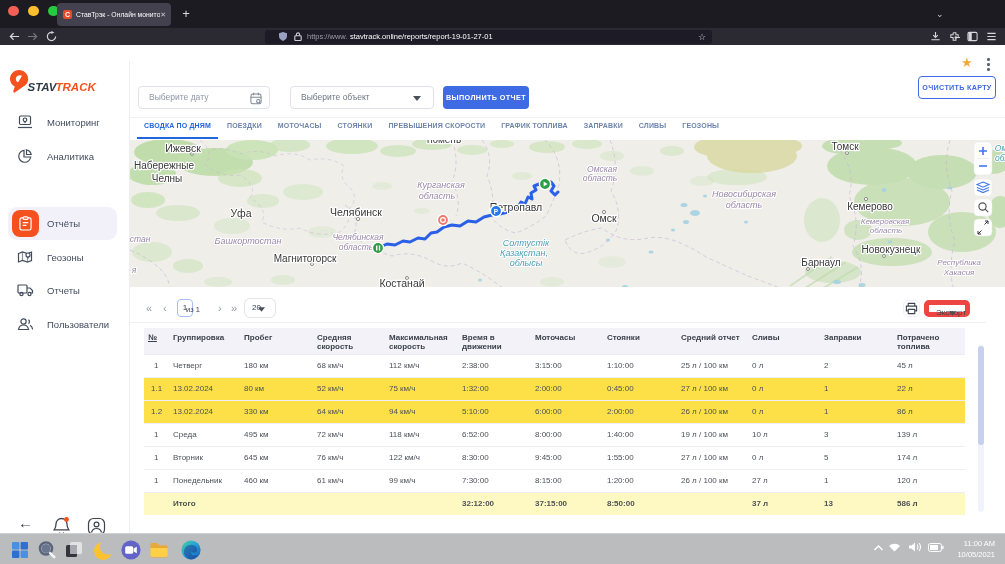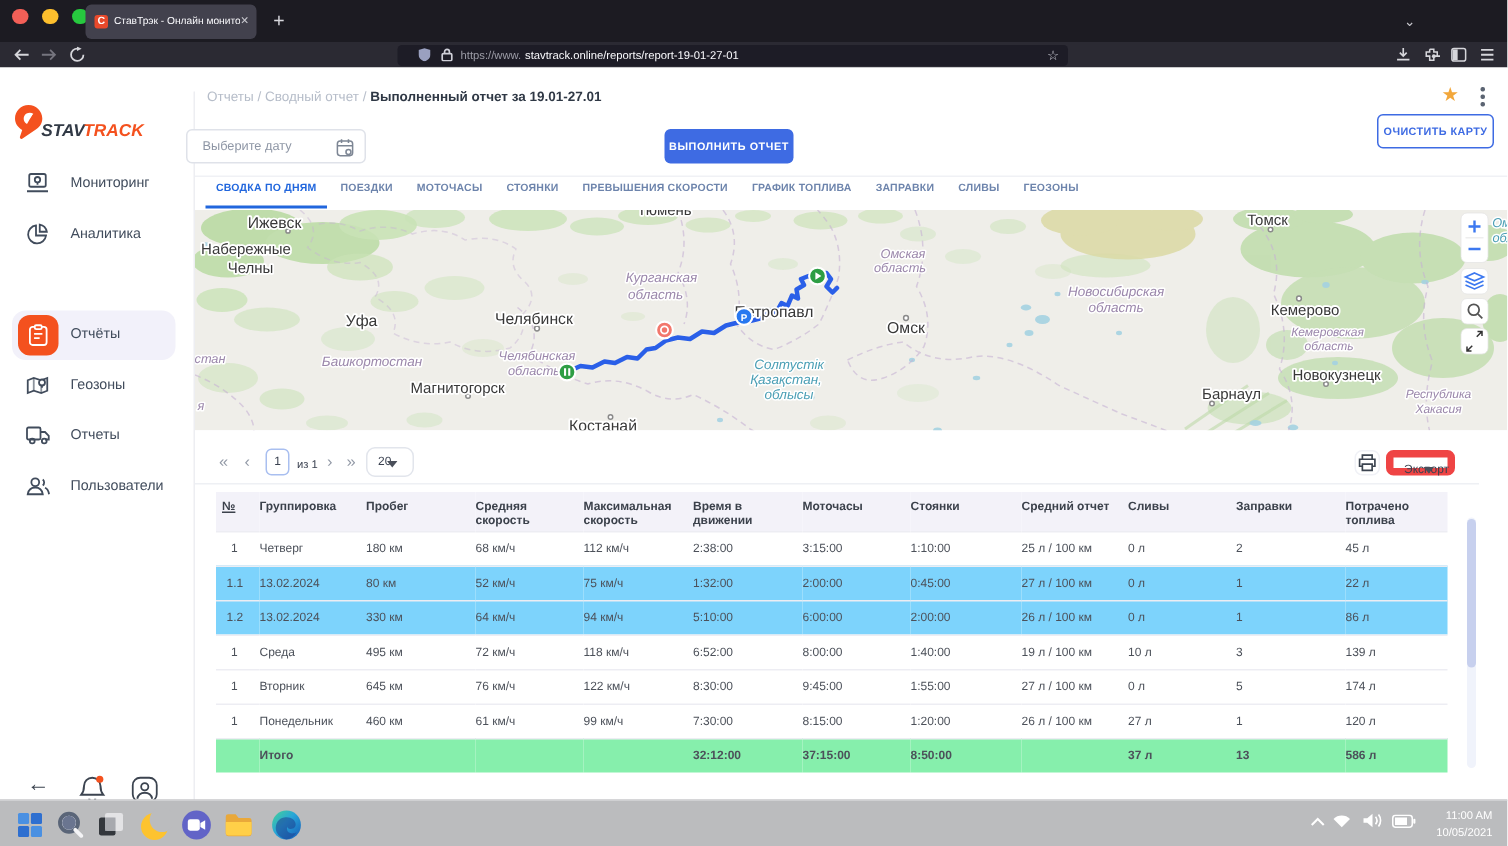--- a/index.html
+++ b/index.html
@@ -40,22 +40,22 @@
 .pgc{position:absolute;top:257px;color:#9299a6;font-size:11px}
 #pg1{position:absolute;left:177px;top:254px;width:16px;height:18px;border:1px solid #a9bff0;border-radius:4px;font-size:8px;color:#3a4150;text-align:center;line-height:16px}
 #pgsel{position:absolute;left:244px;top:253px;width:32px;height:20px;border:1px solid #e2e5ec;border-radius:6px;font-size:8px;color:#3a4150;line-height:18px}
 #divline{position:absolute;left:130px;top:277px;width:856px;height:1px;background:#eef0f4}
 #expsel{position:absolute;left:924px;top:255px;width:46px;height:17px;border:5px solid #ef4444;border-radius:5px;font-size:8px;color:#3a4150;line-height:15px}
 #prnbox{position:absolute;left:903px;top:255px;width:17px;height:17px;border:1px solid #f0f1f6;border-radius:5px}
 
 #tbl{position:absolute;left:144px;top:283px;width:821px;border-collapse:collapse;font-size:8px;color:#4c515a}
 #tbl th{font-size:8px;color:#3b414b;text-align:left;font-weight:bold;vertical-align:top;padding:5px 2px 0 0;height:26px;background:#f3f2f9}
 #tbl td{height:23px;padding:0 2px 0 0;border-top:1px solid #ededf3}
-#tbl .shade td{background:#7dd3fc}
-#tbl .tot td{background:#86efac;font-weight:bold}
+#tbl .shade td{background:#fde047}
+#tbl .tot td{background:#fef9c3;font-weight:bold}
 #scr{position:absolute;left:978px;top:300px;width:6px;height:167px;background:#f0f3fb;border-radius:3px}
 #scrt{position:absolute;left:978px;top:301px;width:6px;height:99px;background:#c7d0ee;border-radius:3px}
 
 #taskbar{position:absolute;left:0;top:533px;width:1005px;height:31px;background:#bbbcbe;border-top:1px solid #cfd0d2}
 #clock{position:absolute;right:10px;top:538px;color:#fff;font-size:7.5px;text-align:right;line-height:11px}
 .tbi{position:absolute;top:4.5px;width:22px;height:22px}
 </style>
 </head>
 <body>
 
@@ -178,27 +178,29 @@
         <path d="M9.5 2.5a5.5 5.5 0 015.5 5.5c0 3 .8 4.6 1.8 5.8H2.2C3.2 12.6 4 11 4 8a5.5 5.5 0 015.5-5.5Z"></path>
         <path d="M7.5 16.5a2 2 0 004 0"></path>
         <circle cx="14.5" cy="3.5" r="2.4" fill="#f4511e" stroke="none"></circle>
       </svg>
     <svg width="19" height="19" viewBox="0 0 19 19" style="position:absolute;left:87px;top:456px" fill="none" stroke="#3c4450" stroke-width="1.2">
         <rect x="1.5" y="1.5" width="16" height="16" rx="5"></rect>
         <circle cx="9.5" cy="7.5" r="2.4"></circle>
         <path d="M4.5 15.5c.6-2.6 2.6-4 5-4s4.4 1.4 5 4"></path>
       </svg>
   </div>
-  <div id="crumbs">Отчеты / Сводный отчет / <b>Выполненный отчет за 19.01-27.01</b></div>
   <div style="position:absolute;left:961px;top:10px;color:#f2a73b;font-size:13px">★</div>
   <div style="position:absolute;left:987px;top:13px;width:2.6px;height:2.6px;border-radius:50%;background:#5b6472;box-shadow:0 5px 0 #5b6472,0 10px 0 #5b6472"></div>
-  <div class="inp" style="left:124px;width:120px"><span style="margin-left:10px">Выберите дату</span><svg width="12" height="13" viewBox="0 0 13 14" style="position:absolute;right:7px;top:5px" fill="none" stroke="#7d8694" stroke-width="1.1">
+  <div class="inp" style="left:138px;width:132px"><span style="margin-left:10px">Выберите дату</span><svg width="12" height="13" viewBox="0 0 13 14" style="position:absolute;right:7px;top:5px" fill="none" stroke="#7d8694" stroke-width="1.1">
         <rect x="1" y="2.2" width="11" height="10.5" rx="2"></rect>
         <path d="M1 5.6h11M4 .8v2.8M9 .8v2.8"></path>
         <circle cx="9" cy="10" r="1.8"></circle>
+      </svg></div>
+  <div class="inp" style="left:290px;width:144px"><span style="margin-left:10px;color:#6d7684">Выберите объект</span><svg width="8" height="5" viewBox="0 0 8 5" style="position:absolute;right:12px;top:9px">
+        <path d="M0 0h8L4 5Z" fill="#4a4f5a"></path>
       </svg></div>
   <div id="btn-run">ВЫПОЛНИТЬ ОТЧЕТ</div>
   <div id="btn-clear">ОЧИСТИТЬ КАРТУ</div>
   <div id="hdrline"></div>
   <div id="tabs"><span class="act">СВОДКА ПО ДНЯМ</span><span>ПОЕЗДКИ</span><span>МОТОЧАСЫ</span><span>СТОЯНКИ</span><span>ПРЕВЫШЕНИЯ СКОРОСТИ</span><span>ГРАФИК ТОПЛИВА</span><span>ЗАПРАВКИ</span><span>СЛИВЫ</span><span>ГЕОЗОНЫ</span></div>
   <div id="tabline"></div>
   <div id="map">
   <svg width="875" height="147" viewBox="130 140 875 147" font-family="Liberation Sans, sans-serif">
     <rect x="130" y="140" width="875" height="147" fill="#efeee9"></rect>
     <g fill="#c9e2b6">
@@ -378,21 +380,21 @@
       <g stroke="#333" stroke-width="1" fill="none">
             <path d="M984.5 224.5l3.5-3.5M988 224v-3h-3M981.5 230.5L978 234M978 231v3h3"></path>
           </g>
     </g>
   </svg>
   </div>
 
   <span class="pgc" style="left:146px">«</span>
   <span class="pgc" style="left:163px">‹</span>
   <div id="pg1">1</div>
-  <span style="position:absolute;left:198px;top:260px;font-size:7.5px;color:#3a4150">из 1</span>
+  <span style="position:absolute;left:186px;top:260px;font-size:7.5px;color:#3a4150">из 1</span>
   <span class="pgc" style="left:218px">›</span>
   <span class="pgc" style="left:231px">»</span>
   <div id="pgsel"><span style="margin-left:7px">20</span><svg width="7" height="5" viewBox="0 0 8 5" style="position:absolute;right:10px;top:8px">
         <path d="M0 0h8L4 5Z" fill="#4a4f5a"></path>
       </svg></div>
   <div id="prnbox"></div>
   <svg width="13" height="13" viewBox="0 0 14 14" style="position:absolute;left:905px;top:257px">
       <path d="M3.5 4.5V1.5h7v3M3.5 9.5H1.5v-5h11v5h-2M3.5 8h7v4.5h-7Z" fill="none" stroke="#3c4450" stroke-width="1.2"></path>
     </svg>
   <div id="expsel"><span style="margin-left:7px">Экспорт</span><svg width="7" height="5" viewBox="0 0 8 5" style="position:absolute;right:9px;top:6px">

